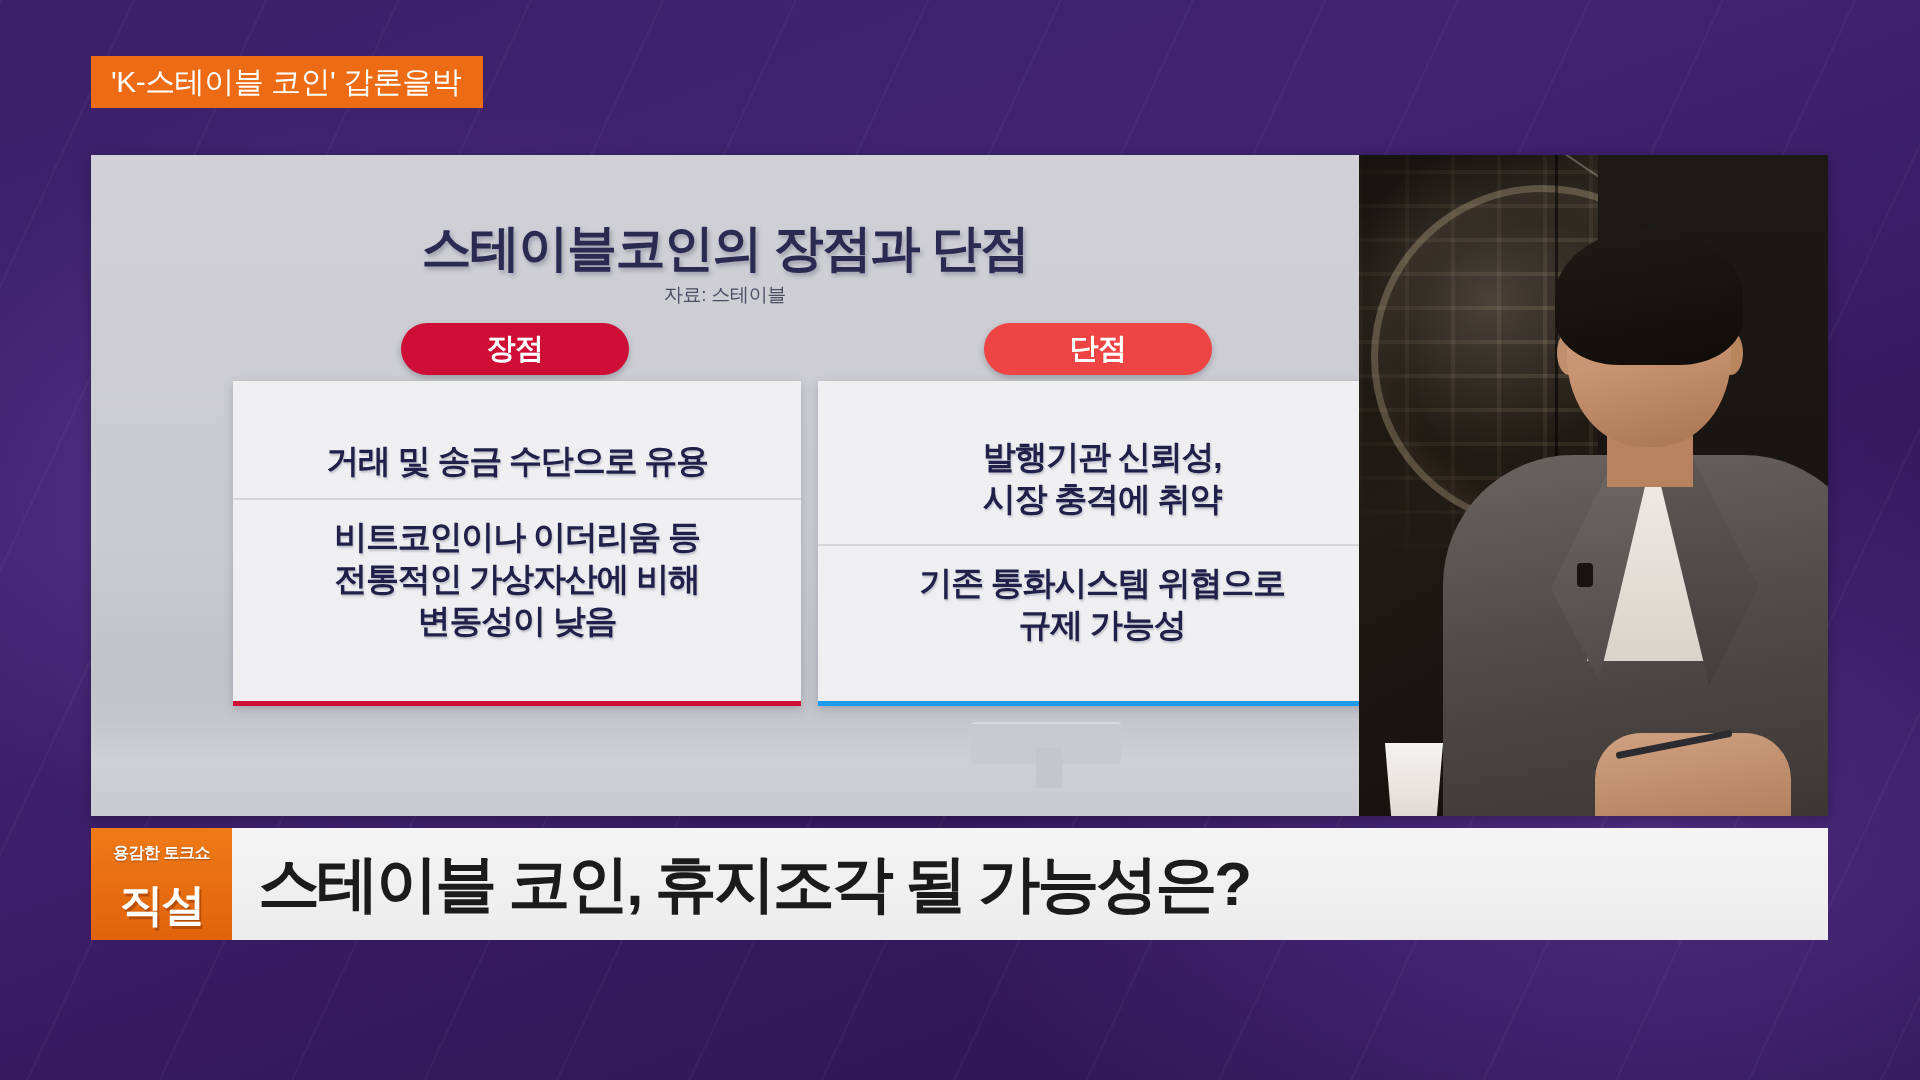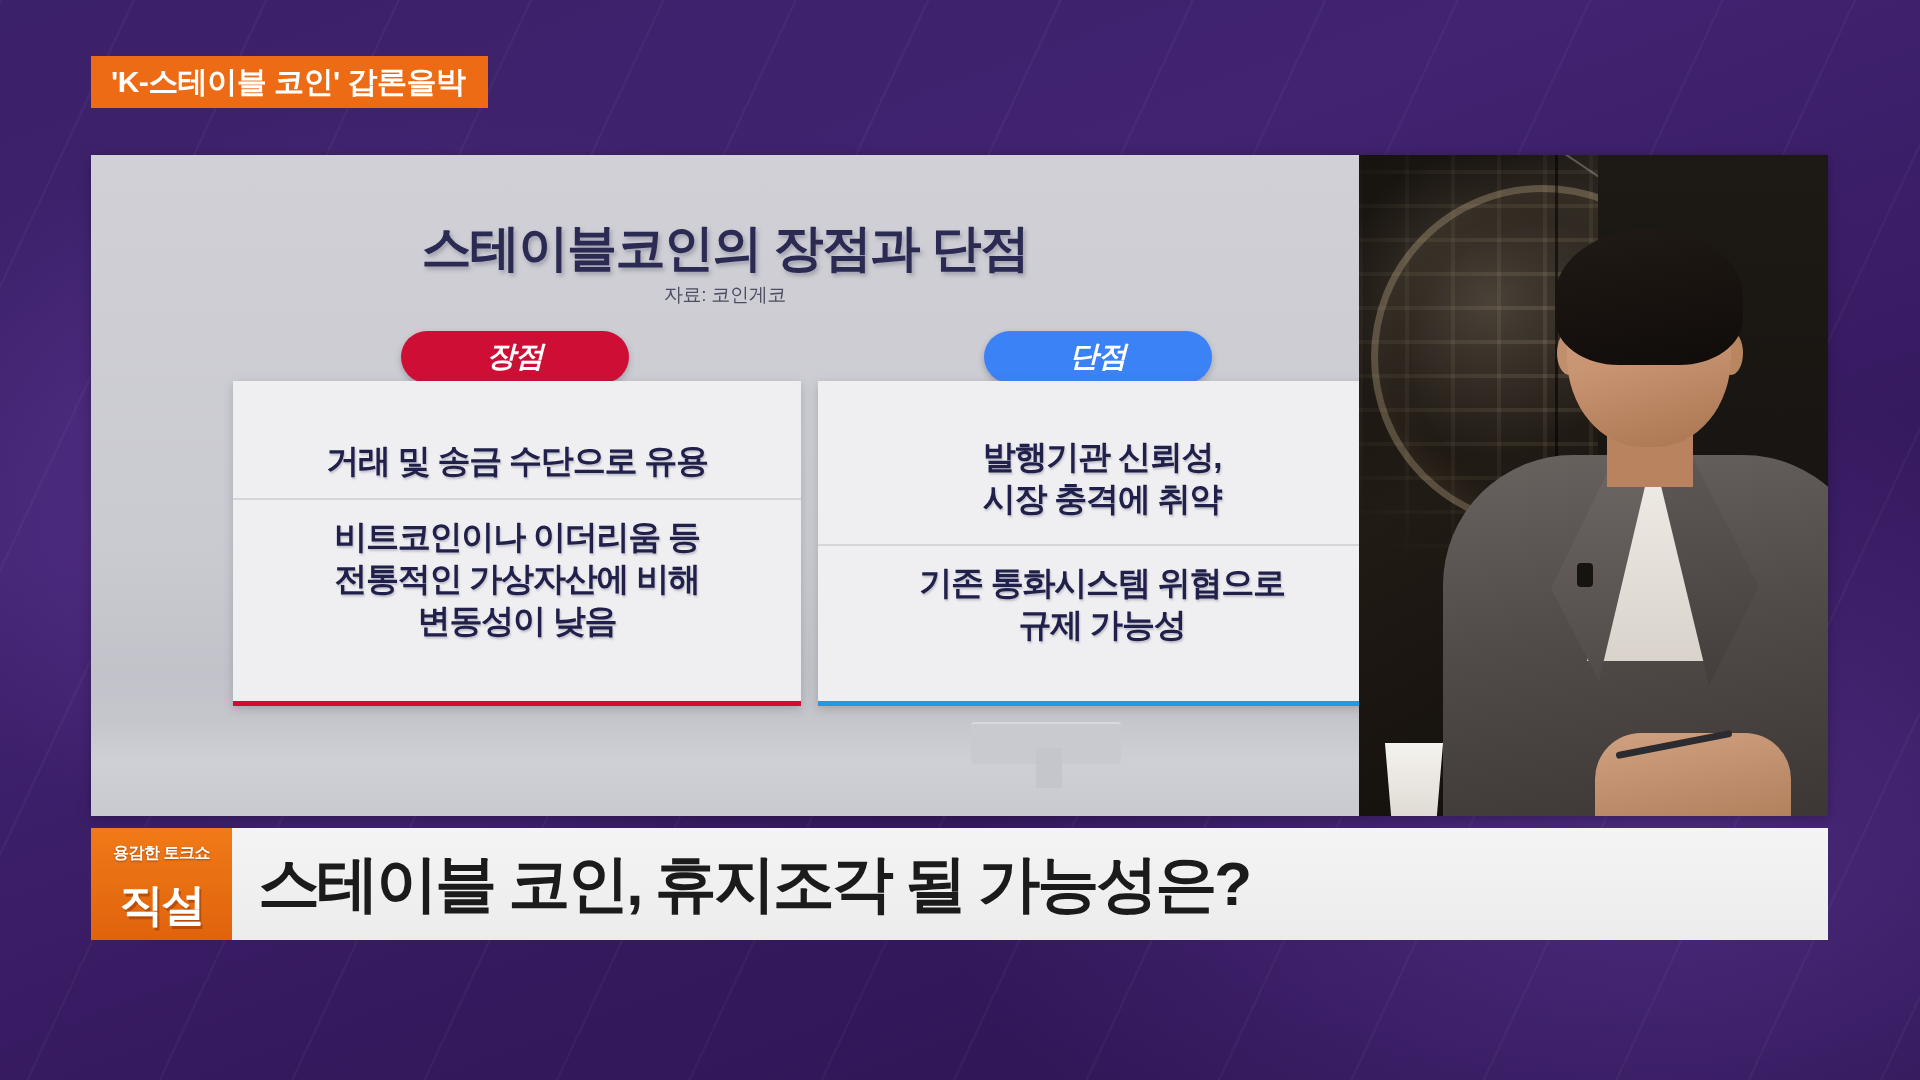--- a/index.html
+++ b/index.html
@@ -24,21 +24,21 @@
     pointer-events:none;
   }
 
   
   .topbar{
     position:absolute;left:91px;top:56px;height:52px;
     background:#ed6b14;display:flex;align-items:center;padding:0 22px 0 20px;
     z-index:5;
   }
   .topbar .ttl{
-    color:#ffffff;font-size:30px;font-weight:700;letter-spacing:-0.5px;
+    color:#ffffff;font-size:30px;font-weight:400;letter-spacing:-0.5px;
     white-space:nowrap;line-height:1;
   }
 
   
   .panel{
     position:absolute;left:91px;top:155px;width:1737px;height:661px;
     background:#ccccd2;overflow:hidden;z-index:4;
     box-shadow:0 2px 12px rgba(0,0,0,.25);
   }
   
@@ -64,28 +64,27 @@
     color:#2a2a52;font-size:50px;font-weight:700;letter-spacing:-1.5px;
     text-shadow:2px 3px 4px rgba(120,120,140,.55);
   }
   .chart-source{
     position:absolute;left:0;top:127px;width:1268px;text-align:center;
     color:#4d4d63;font-size:19px;font-weight:400;letter-spacing:-0.3px;
   }
 
   
   .badge{
-    position:absolute;top:176px;height:52px;min-width:228px;
+    position:absolute;top:168px;height:52px;min-width:228px;
     border-radius:28px;display:flex;align-items:center;justify-content:center;
     color:#fff;font-size:29px;font-weight:700;letter-spacing:-0.5px;
     box-shadow:0 3px 6px rgba(60,60,80,.32);
-    font-style:italic;
   }
   .badge.pros{left:310px;background:#ce0e35;}
-  .badge.cons{left:893px;background:#3b82f6;}
+  .badge.cons{left:893px;background:#ef4444;}
 
   
   .card{
     position:absolute;top:226px;width:568px;height:320px;
     background:#efeff1;border-bottom:5px solid #ce0e35;
     box-shadow:0 3px 9px rgba(90,90,110,.30);
     display:flex;flex-direction:column;justify-content:center;
   }
   .card.left{left:142px;}
   .card.right{left:727px;border-bottom-color:#1a9bef;gap:7px;}
@@ -207,21 +206,21 @@
   </div>
 
   <div class="panel">
 
     <div class="boardshade"></div>
     <div class="deskline"></div>
     <div class="deskstand"></div>
     <div class="deskstand2"></div>
 
     <div class="chart-title">스테이블코인의 장점과 단점</div>
-    <div class="chart-source">자료: 코인게코</div>
+    <div class="chart-source">자료: 스테이블</div>
 
     <div class="badge pros">
       <span>장점</span>
     </div>
     <div class="badge cons">
       <span>단점</span>
     </div>
 
     <div class="card left">
       <div class="row">거래 및 송금 수단으로 유용</div>

